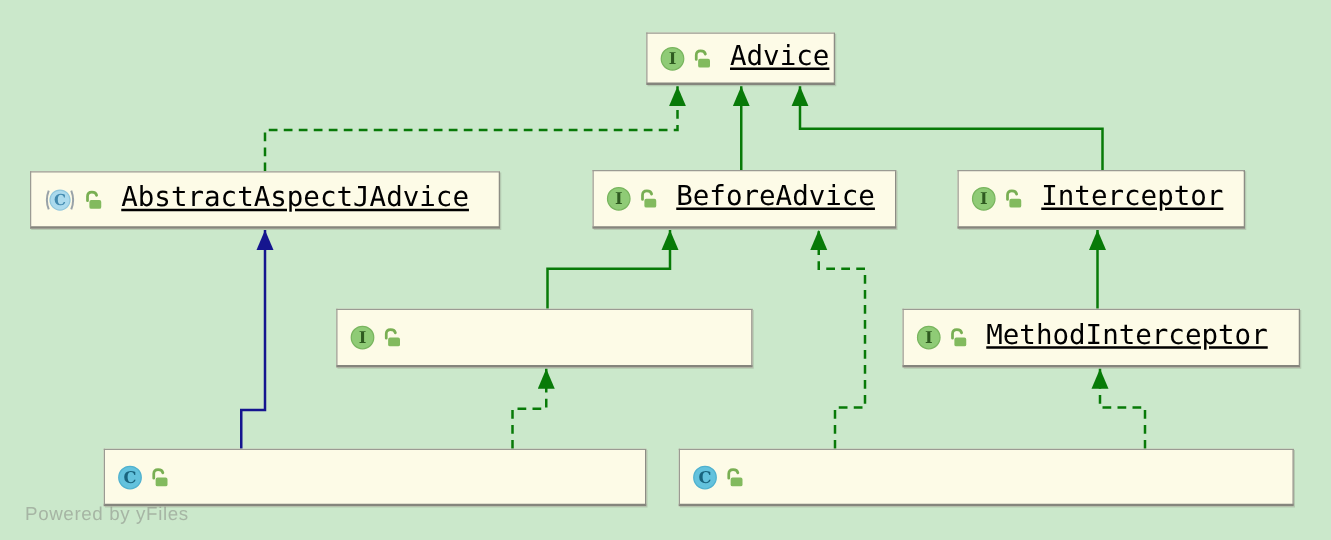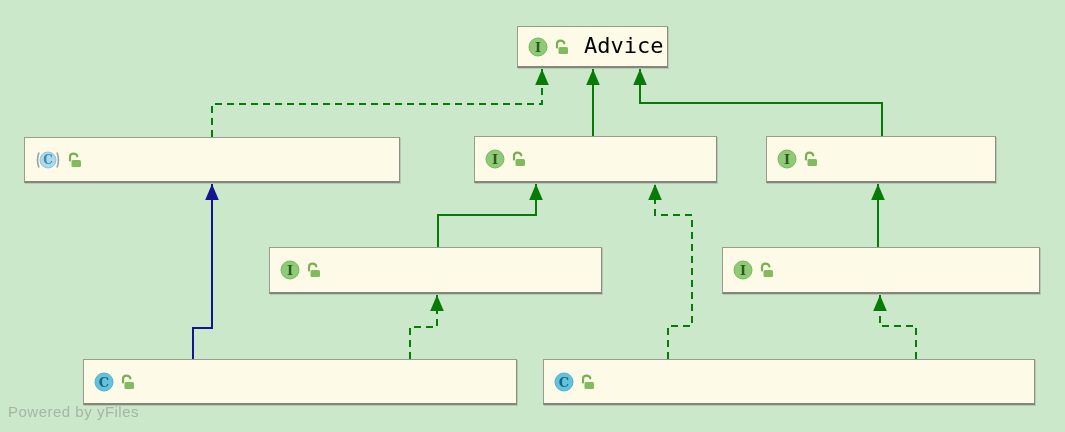--- a/index.html
+++ b/index.html
@@ -16,25 +16,25 @@
     background:var(--node-fill,#fdfbe7);
     border:1px solid var(--node-border,#9b9b93);
     border-bottom:2px solid #85857d;
     border-right:1px solid #8d8d85;
     box-shadow:1px 1px 0 rgba(110,110,100,0.25);
     padding-left:10px; padding-right:6px;
     cursor:default;
   }
   .node .label {
     font-size:22px; color:#000; white-space:nowrap; line-height:1;
-    padding-left:8px; padding-bottom:2px;
+    padding-left:8px; padding-bottom:2px;text-decoration:underline;
   }
   .type-icon, .lock-icon { flex:0 0 auto; display:block; }
   #watermark {
-    position:absolute; left:8px; top:403px; z-index:0;
+    position:absolute; left:20px; top:403px; z-index:0;
     font-family:"Liberation Sans",sans-serif; font-size:15px;
     color:#a6b5a4; letter-spacing:0.5px;
   }
 </style>
 </head>
 <body>
 
 <div id="stage" style="--bg: #cbe8cb; --node-fill: #fdfbe7; --node-border: #9b9b93;">
   <svg id="edge-layer" xmlns="http://www.w3.org/2000/svg">
     <defs>
@@ -73,60 +73,64 @@
     <svg class="type-icon" width="26" height="20" viewBox="0 0 26 20">
       <path d="M4,2.5 Q1,10 4,17.5" stroke="#99a2a8" stroke-width="1.6" fill="none"></path>
       <path d="M22,2.5 Q25,10 22,17.5" stroke="#99a2a8" stroke-width="1.6" fill="none"></path>
       <circle cx="13" cy="10" r="8" fill="#abdaed" stroke="#8fc6dd"></circle>
       <text x="13" y="14" font-size="12" font-weight="bold" font-family="'DejaVu Serif',serif" fill="#4189ae" text-anchor="middle">C</text>
     </svg>
     <svg class="lock-icon" width="16" height="16" viewBox="0 0 16 16">
       <path d="M3 8.5 V5 Q3 1.6 6.5 1.6 Q9.8 1.6 10.3 4.3" fill="none" stroke="#79af53" stroke-width="2.2" stroke-linecap="round"></path>
       <rect x="4.5" y="8" width="9.5" height="7" rx="1.5" fill="#82ba5e"></rect>
     </svg>
+        <span class="label">AbstractAspectJAdvice</span>
       </div>
       <div class="node" style="left: 474px; top: 136px; width: 243px; height: 47px;">
     <svg class="type-icon" width="20" height="20" viewBox="0 0 20 20">
       <circle cx="10" cy="10" r="9" fill="#8fcb76" stroke="#79b55f"></circle>
       <text x="10" y="14.5" font-size="13" font-weight="bold" font-family="'DejaVu Serif',serif" fill="#2e5a20" text-anchor="middle">I</text>
     </svg>
     <svg class="lock-icon" width="16" height="16" viewBox="0 0 16 16">
       <path d="M3 8.5 V5 Q3 1.6 6.5 1.6 Q9.8 1.6 10.3 4.3" fill="none" stroke="#79af53" stroke-width="2.2" stroke-linecap="round"></path>
       <rect x="4.5" y="8" width="9.5" height="7" rx="1.5" fill="#82ba5e"></rect>
     </svg>
+        <span class="label">BeforeAdvice</span>
       </div>
       <div class="node" style="left: 766px; top: 136px; width: 230px; height: 47px;">
     <svg class="type-icon" width="20" height="20" viewBox="0 0 20 20">
       <circle cx="10" cy="10" r="9" fill="#8fcb76" stroke="#79b55f"></circle>
       <text x="10" y="14.5" font-size="13" font-weight="bold" font-family="'DejaVu Serif',serif" fill="#2e5a20" text-anchor="middle">I</text>
     </svg>
     <svg class="lock-icon" width="16" height="16" viewBox="0 0 16 16">
       <path d="M3 8.5 V5 Q3 1.6 6.5 1.6 Q9.8 1.6 10.3 4.3" fill="none" stroke="#79af53" stroke-width="2.2" stroke-linecap="round"></path>
       <rect x="4.5" y="8" width="9.5" height="7" rx="1.5" fill="#82ba5e"></rect>
     </svg>
+        <span class="label">Interceptor</span>
       </div>
       <div class="node" style="left: 269px; top: 247px; width: 333px; height: 47px;">
     <svg class="type-icon" width="20" height="20" viewBox="0 0 20 20">
       <circle cx="10" cy="10" r="9" fill="#8fcb76" stroke="#79b55f"></circle>
       <text x="10" y="14.5" font-size="13" font-weight="bold" font-family="'DejaVu Serif',serif" fill="#2e5a20" text-anchor="middle">I</text>
     </svg>
     <svg class="lock-icon" width="16" height="16" viewBox="0 0 16 16">
       <path d="M3 8.5 V5 Q3 1.6 6.5 1.6 Q9.8 1.6 10.3 4.3" fill="none" stroke="#79af53" stroke-width="2.2" stroke-linecap="round"></path>
       <rect x="4.5" y="8" width="9.5" height="7" rx="1.5" fill="#82ba5e"></rect>
     </svg>
       </div>
       <div class="node" style="left: 722px; top: 247px; width: 318px; height: 47px;">
     <svg class="type-icon" width="20" height="20" viewBox="0 0 20 20">
       <circle cx="10" cy="10" r="9" fill="#8fcb76" stroke="#79b55f"></circle>
       <text x="10" y="14.5" font-size="13" font-weight="bold" font-family="'DejaVu Serif',serif" fill="#2e5a20" text-anchor="middle">I</text>
     </svg>
     <svg class="lock-icon" width="16" height="16" viewBox="0 0 16 16">
       <path d="M3 8.5 V5 Q3 1.6 6.5 1.6 Q9.8 1.6 10.3 4.3" fill="none" stroke="#79af53" stroke-width="2.2" stroke-linecap="round"></path>
       <rect x="4.5" y="8" width="9.5" height="7" rx="1.5" fill="#82ba5e"></rect>
     </svg>
+        <span class="label">MethodInterceptor</span>
       </div>
       <div class="node" style="left: 83px; top: 359px; width: 434px; height: 46px;">
     <svg class="type-icon" width="20" height="20" viewBox="0 0 20 20">
       <circle cx="10" cy="10" r="9" fill="#63c2dd" stroke="#4fb1cf"></circle>
       <text x="10" y="14.5" font-size="13" font-weight="bold" font-family="'DejaVu Serif',serif" fill="#19647e" text-anchor="middle">C</text>
     </svg>
     <svg class="lock-icon" width="16" height="16" viewBox="0 0 16 16">
       <path d="M3 8.5 V5 Q3 1.6 6.5 1.6 Q9.8 1.6 10.3 4.3" fill="none" stroke="#79af53" stroke-width="2.2" stroke-linecap="round"></path>
       <rect x="4.5" y="8" width="9.5" height="7" rx="1.5" fill="#82ba5e"></rect>
     </svg>

